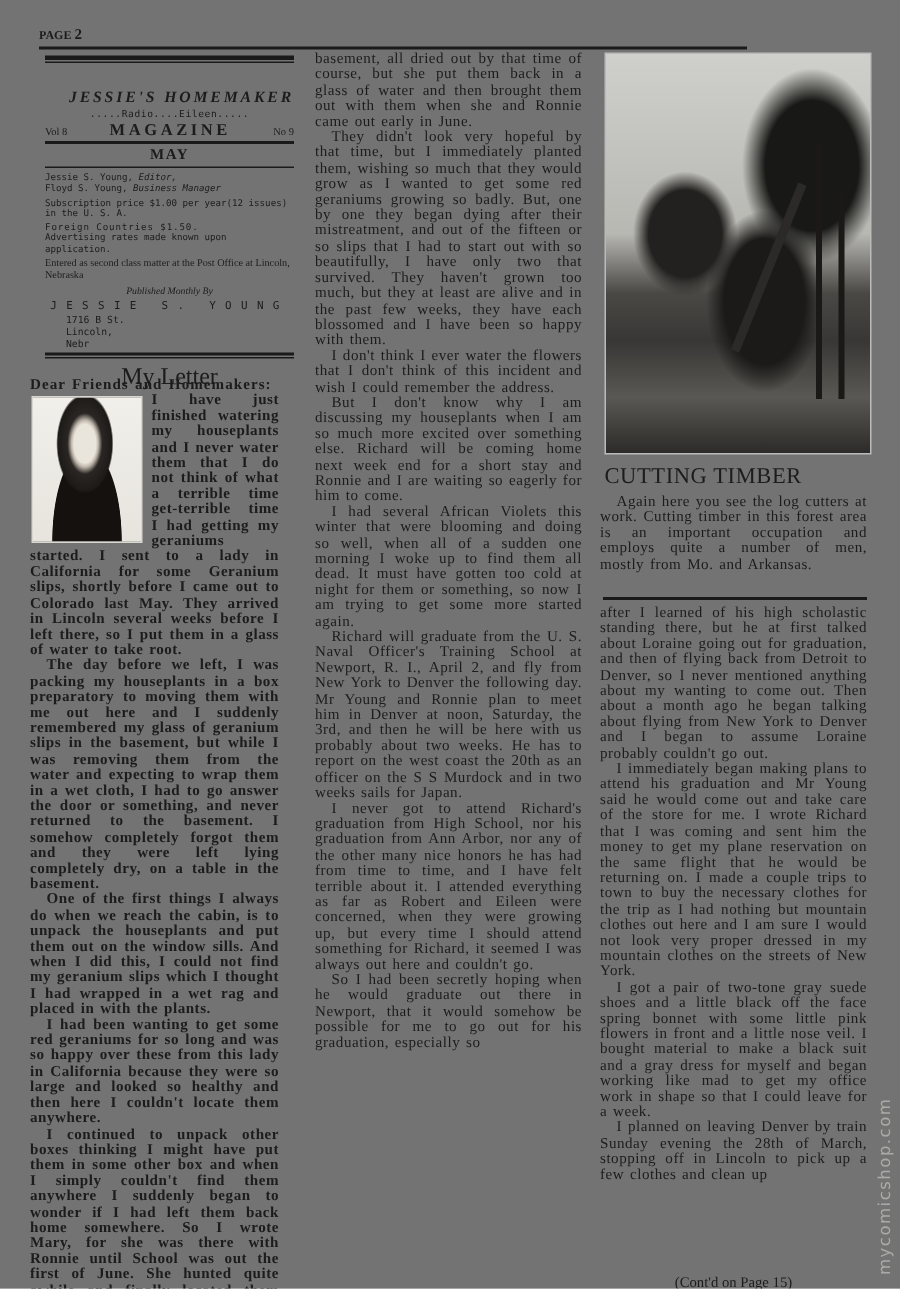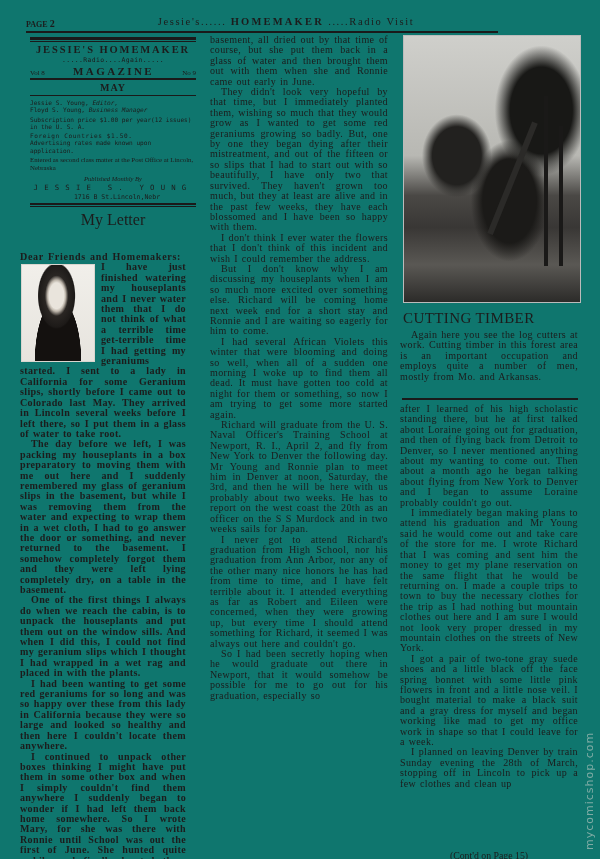--- a/index.html
+++ b/index.html
@@ -5,21 +5,21 @@
   html, body { margin: 0; padding: 0; }
   body {
     width: 600px; height: 859px; overflow: hidden;
     background: #fbfaf6;
     font-family: "DejaVu Serif", serif;
     color: #1c1c1c;
     position: relative;
   }
   .page {
     position: absolute; left: 0; top: 0; width: 600px; height: 859px;
-    background: #0f766e;
+    background: #737373;
   }
   
   .running-header {
     position: absolute; left: 26px; top: 16px; width: 478px;
     height: 14px;
   }
   .page-num {
     position: absolute; left: 0; top: 2px;
     font-family: "Liberation Serif", serif; font-size: 8px; font-weight: bold;
   }
@@ -33,22 +33,22 @@
     position: absolute; left: 26px; top: 31px; width: 472px; height: 2px; background: #1a1a1a;
   }
 
   
   .masthead {
     position: absolute; left: 30px; top: 37px; width: 166px;
   }
   .mast-rule-thick { height: 3px; background: #1a1a1a; }
   .mast-rule-thin { height: 1px; background: #1a1a1a; margin-top: 1px; }
   .mast-title {
-    text-align: center; font-family: "Liberation Serif", serif; font-weight: bold;
-    font-size: 10.5px; letter-spacing: 1.9px; margin-top: 2px;
+    text-align: right; font-family: "Liberation Serif", serif; font-weight: bold;
+    font-size: 10.5px; letter-spacing: 1.9px; margin-top: 18px; font-style: italic;
   }
   .mast-sub {
     text-align: center; font-family: "DejaVu Sans Mono", monospace; font-size: 6.4px;
     letter-spacing: 0.4px; margin-top: 1px;
   }
   .mast-row {
     display: flex; justify-content: space-between; align-items: baseline;
     font-family: "Liberation Serif", serif; margin-top: 1px;
   }
   .mast-row .small { font-size: 7px; }
@@ -67,22 +67,22 @@
     font-family: "Liberation Serif", serif; font-size: 6.8px; line-height: 8px; margin: 2px 0 3px 0;
   }
   .mast-pub {
     text-align: center; font-family: "Liberation Serif", serif; font-style: italic; font-size: 6.5px;
   }
   .mast-name {
     text-align: center; font-family: "DejaVu Sans Mono", monospace; font-size: 7.3px;
     letter-spacing: 6.2px; margin-top: 1px;
   }
   .mast-addr {
-    display: flex; justify-content: center; font-family: "DejaVu Sans Mono", monospace;
-    font-size: 6.5px; padding: 1px 6px 2px 14px;
+    display: flex; justify-content: flex-end; font-family: "DejaVu Sans Mono", monospace;
+    font-size: 6.5px; padding: 1px 6px 2px 14px; flex-direction: column;
   }
   .mast-bottom-rule1 { height: 2px; background: #1a1a1a; }
   .mast-bottom-rule2 { height: 1px; background: #1a1a1a; margin-top: 1px; }
   .my-letter-heading {
     text-align: center; font-family: "Liberation Serif", serif; font-size: 16px;
     margin-top: 4px;
   }
 
   
   .col {
@@ -140,33 +140,28 @@
     writing-mode: vertical-rl; transform: rotate(180deg); letter-spacing: 1px;
   }
 </style>
 </head>
 <body>
 
 <div class="page">
 
   <div class="running-header">
     <span class="page-num"><span>PAGE</span> <b>2</b></span>
-    <div class="running-title">
-      <span>Jessie's......</span>
-      <span class="bold">HOMEMAKER</span>
-      <span>.....Radio Visit</span>
-    </div>
   </div>
   <div class="header-rule"></div>
 
   <div class="masthead">
     <div class="mast-rule-thick"></div>
     <div class="mast-rule-thin"></div>
     <div class="mast-title">JESSIE'S HOMEMAKER</div>
-    <div class="mast-sub">.....Radio....Again.....</div>
+    <div class="mast-sub">.....Radio....Eileen.....</div>
     <div class="mast-row">
       <span class="small">Vol 8</span>
       <span class="mag">MAGAZINE</span>
       <span class="small">No 9</span>
     </div>
     <div class="mast-rule-thick" style="height:2px;margin-top:1px"></div>
     <div class="mast-month">MAY</div>
     <div class="mast-rule-thin" style="margin-top:0"></div>
     <div class="mast-info">
       <p><span>Jessie S. Young,</span> <span class="it">Editor,</span><br>

